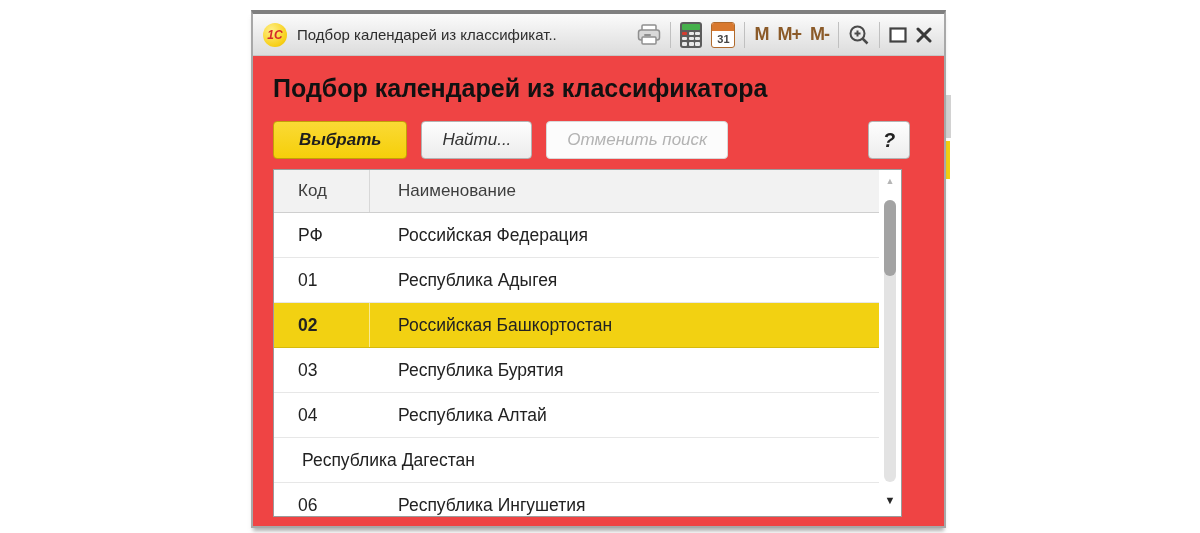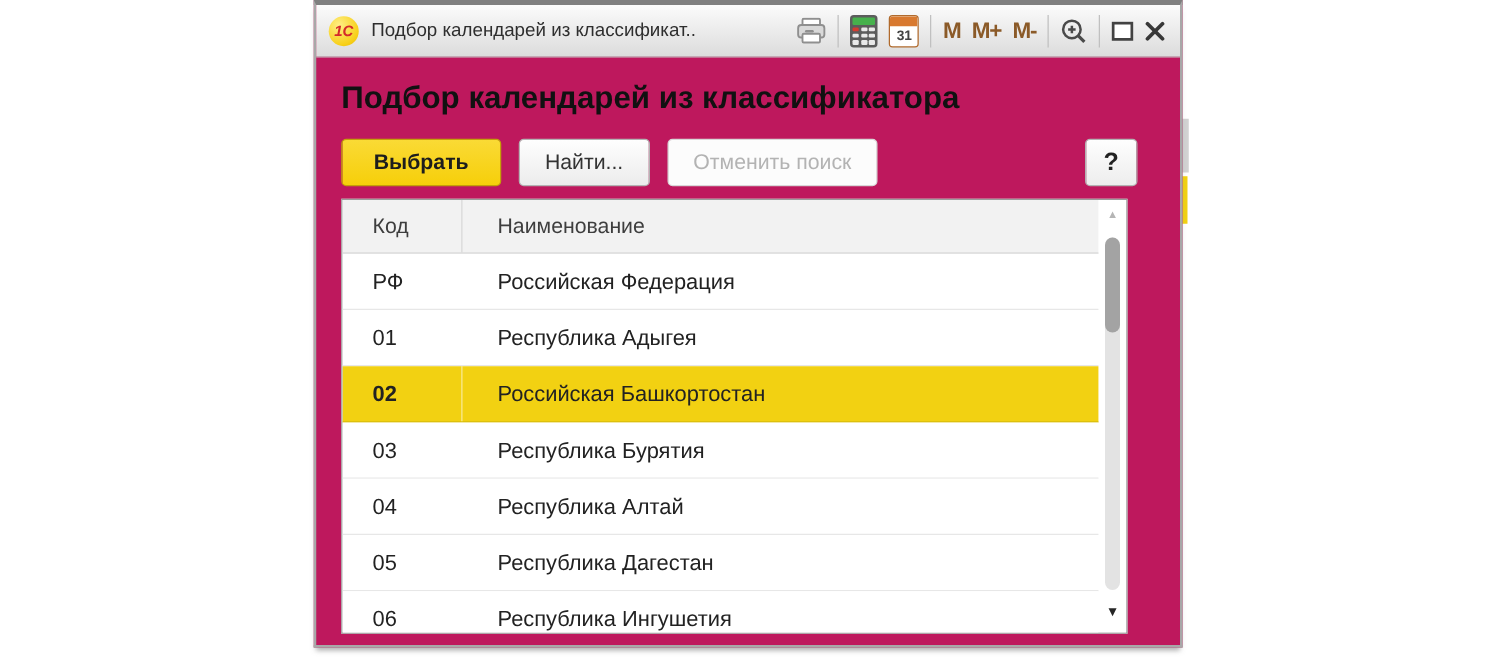--- a/index.html
+++ b/index.html
@@ -6,23 +6,23 @@
   html, body {
     width: 1200px; height: 533px;
     background: #ffffff;
     font-family: "Liberation Sans", sans-serif;
     overflow: hidden;
     position: relative;
   }
 
   
   .app-window {
-    position: absolute; left: 251px; top: 0;
+    position: absolute; left: 251px; top: 10px;
     width: 695px; height: 518px;
-    background: #be185d;
+    background: #ef4444;
     border: 2px solid #a8a8a8;
     border-top: 4px solid #7f7f7f;
     box-shadow: 0 5px 4px -2px rgba(110,110,110,.55);
   }
 
   
   .edge-strip { position: absolute; width: 6px; }
   .edge-strip.gray   { left: 945px; top: 95px;  height: 43px; background: #d2d2d2; }
   .edge-strip.yellow { left: 944px; top: 141px; height: 38px; background: var(--selected-row, #e8c90f); }
 
@@ -75,21 +75,21 @@
   
   .content { padding: 12px 0 0 20px; }
   .dialog-heading {
     font-size: 25px; font-weight: bold; color: #111;
     margin: 6px 0 18px;
   }
   .toolbar { display: flex; gap: 14px; width: 637px; margin-bottom: 10px; }
   .btn {
     height: 38px; border-radius: 4px; font-size: 17px;
     font-family: "Liberation Sans", sans-serif;
-    padding: 0 20px; cursor: pointer;
+    padding: 0 20px; cursor: pointer; font-style: italic;
   }
   .btn-select {
     background: linear-gradient(var(--select-button, #fada35), #f6cf0a);
     border: 1px solid var(--select-button-border, #c3a008);
     color: #1d1d1d; font-weight: 600; padding: 0 25px;
   }
   .btn-find {
     background: linear-gradient(#fefefe, #ececec);
     border: 1px solid #b3b3b3; color: #333;
   }
@@ -256,21 +256,20 @@
   </div>
             <div class="grid-row">
     <div class="cell-code">03</div>
     <div class="cell-name">Республика Бурятия</div>
   </div>
             <div class="grid-row">
     <div class="cell-code">04</div>
     <div class="cell-name">Республика Алтай</div>
   </div>
             <div class="grid-row">
-    <div class="cell-code">05</div>
     <div class="cell-name">Республика Дагестан</div>
   </div>
             <div class="grid-row">
     <div class="cell-code">06</div>
     <div class="cell-name">Республика Ингушетия</div>
   </div>
           </div>
       </div>
 
       <div class="vscroll">

